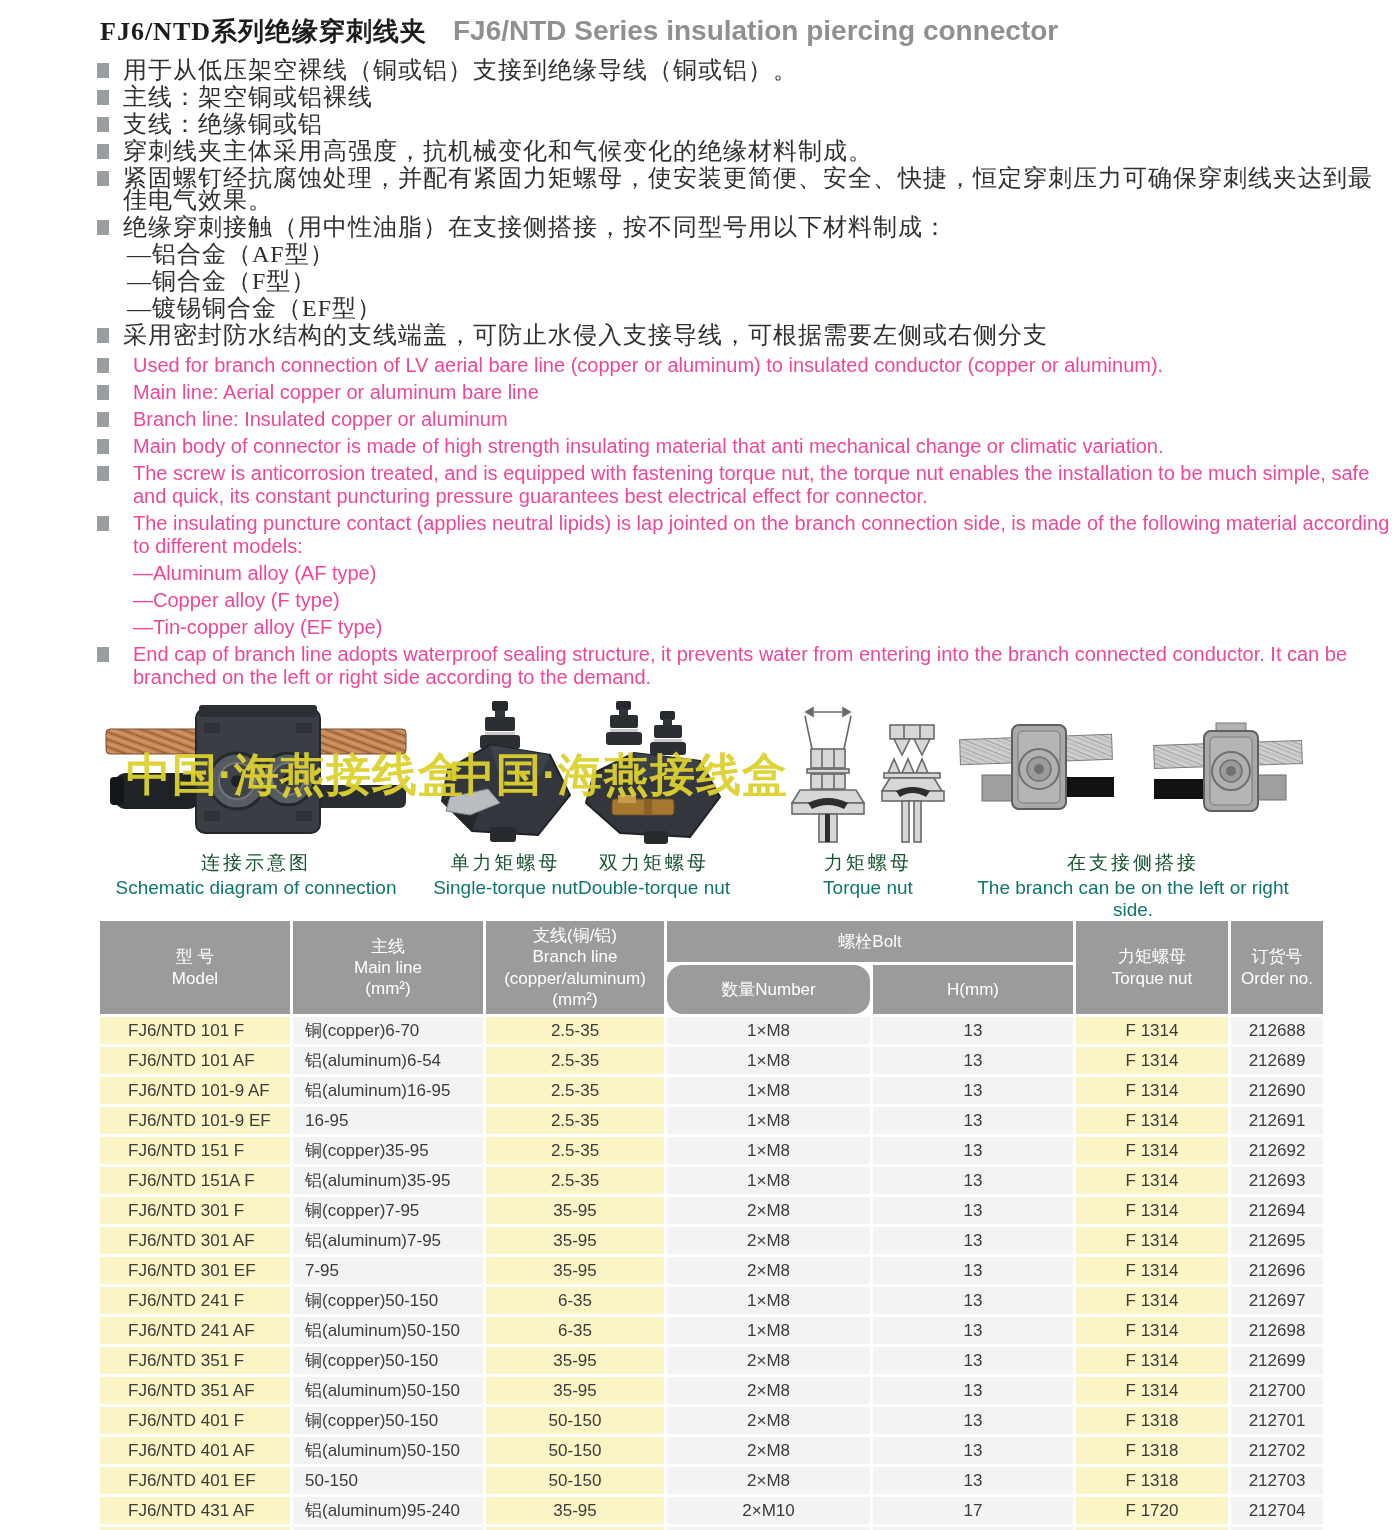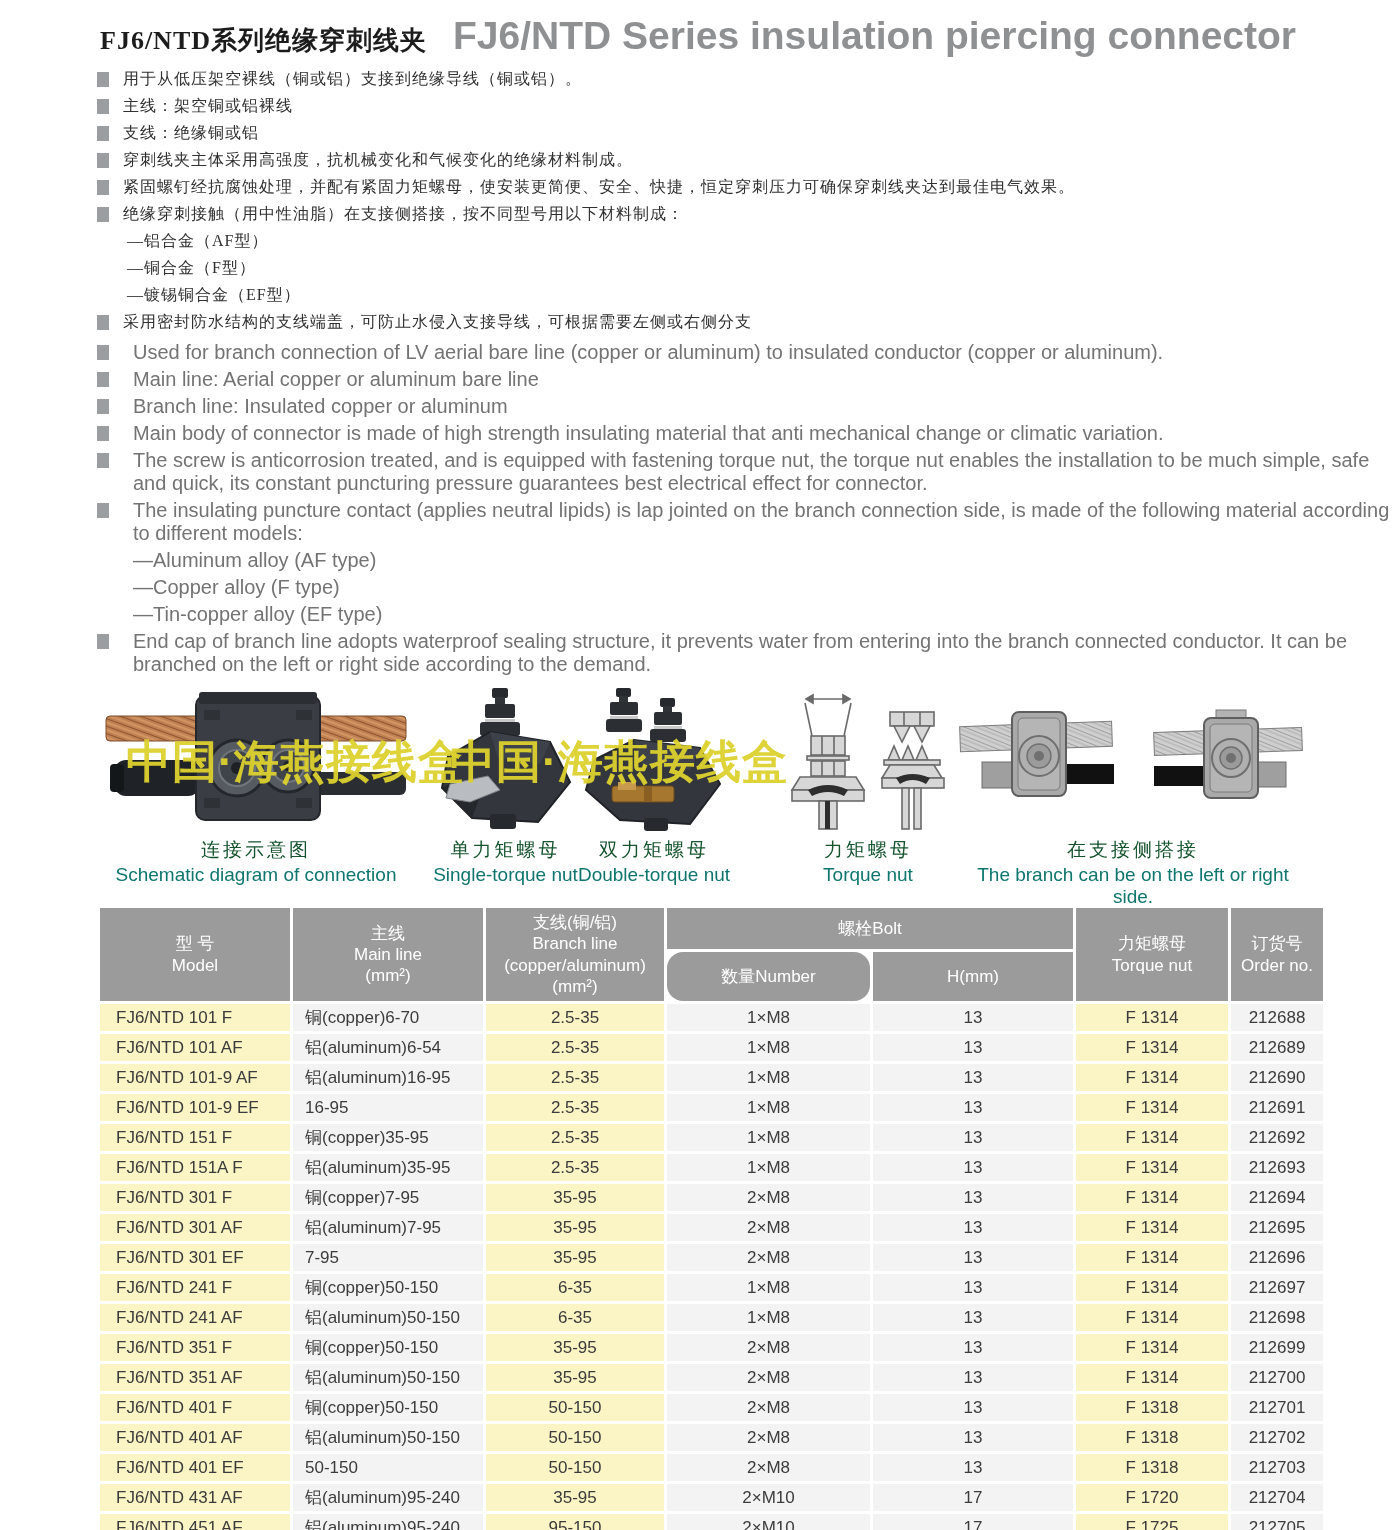--- a/index.html
+++ b/index.html
@@ -14,34 +14,34 @@
   body{
     width:1400px;height:1530px;position:relative;overflow:hidden;
     font-family:"Liberation Sans","DejaVu Sans",sans-serif;color:var(--ink);
   }
   
   .title-row{padding:14px 0 4px 100px;display:flex;align-items:baseline;gap:26px;}
   .title-cn{
     font-family:"Liberation Serif","DejaVu Serif",serif;
     font-size:26px;font-weight:bold;color:#1c1c1c;letter-spacing:1px;
   }
-  .title-en{font-size:39px;font-weight:bold;color:#8e9092;letter-spacing:0px;}
+  .title-en{font-size:28px;font-weight:bold;color:#8e9092;letter-spacing:0px;}
   
   .features{margin:6px 0 0 97px;width:1298px;}
   .feat{position:relative;padding-left:26px;margin-bottom:5px;}
   .feat .sq{
     position:absolute;left:0;top:4px;width:12px;height:15px;background:#9a9ea0;display:inline-block;
   }
   .feat.sub{padding-left:30px;}
   .features-cn .feat{
     font-family:"Liberation Serif","DejaVu Serif",serif;
-    font-size:16px;line-height:22px;color:#303030;letter-spacing:1px;
+    font-size:24px;line-height:22px;color:#303030;letter-spacing:1px;
   }
   .features-en{margin-top:8px;}
-  .features-en .feat{font-size:20px;line-height:23px;color:#737373;margin-bottom:4px;padding-left:36px;}
+  .features-en .feat{font-size:20px;line-height:23px;color:#ec4899;margin-bottom:4px;padding-left:36px;}
   
   .figures{position:relative;height:205px;margin-top:10px;}
   .figure{position:absolute;top:0;text-align:center;}
   .figure svg{display:block;}
   .cap-cn{
     font-family:"Liberation Serif","DejaVu Serif",serif;
     font-size:19px;color:#14532d;letter-spacing:3px;margin-top:6px;
   }
   .cap-en{font-size:19px;color:#0f766e;margin-top:1px;}
   .watermark{
@@ -59,21 +59,21 @@
   .spec-table th{
     background:var(--hdr);color:#ffffff;font-weight:normal;
     font-size:17px;line-height:1.25;white-space:pre-line;
     vertical-align:middle;text-align:center;padding:4px 2px;
   }
   .spec-table th.h-bolt{height:34px;}
   .spec-table td{
     height:27px;font-size:17px;color:#3b3b3b;vertical-align:middle;text-align:center;
     padding:0 4px;overflow:hidden;white-space:nowrap;
   }
-  td.c-model{background:var(--yellow);text-align:left;padding-left:16px;}
+  td.c-model{background:var(--yellow);text-align:left;padding-left:28px;}
   td.c-main{background:var(--gray);text-align:left;padding-left:12px;}
   td.c-branch{background:var(--yellow);}
   td.c-num{background:var(--gray);}
   td.c-h{background:var(--gray);}
   td.c-torque{background:var(--yellow);}
   td.c-order{background:var(--gray);}
 </style>
 </head>
 <body>
 

